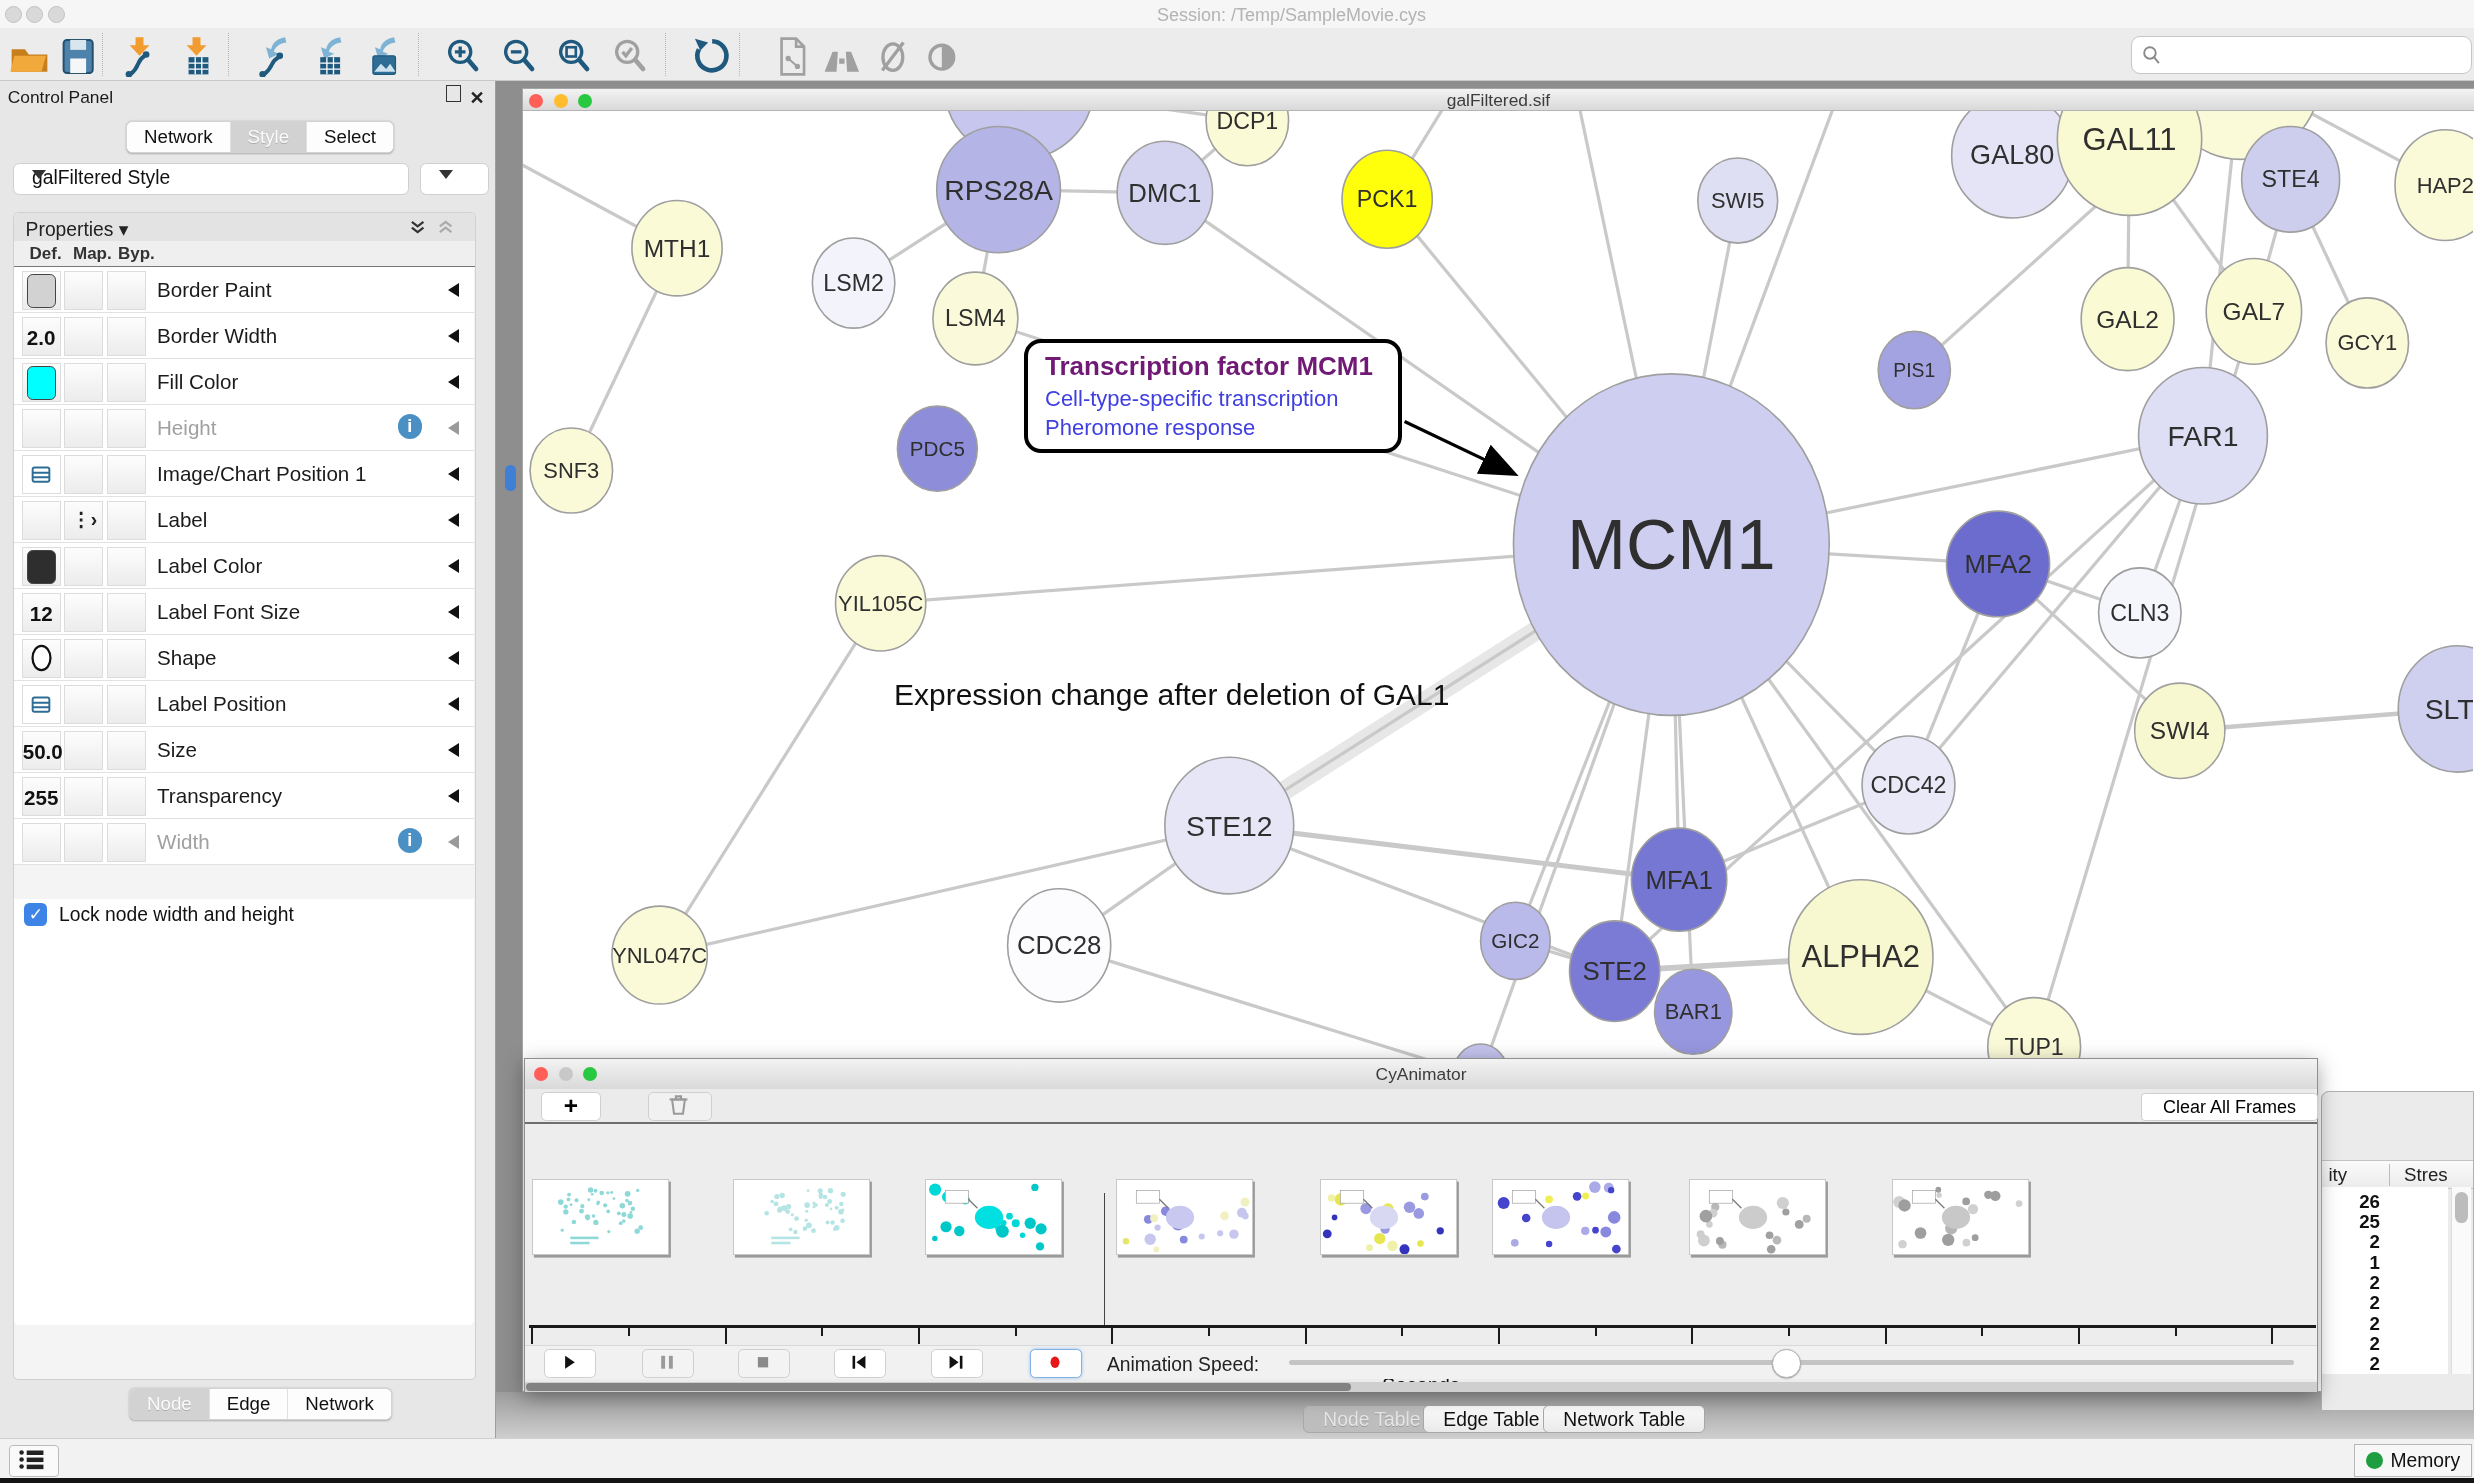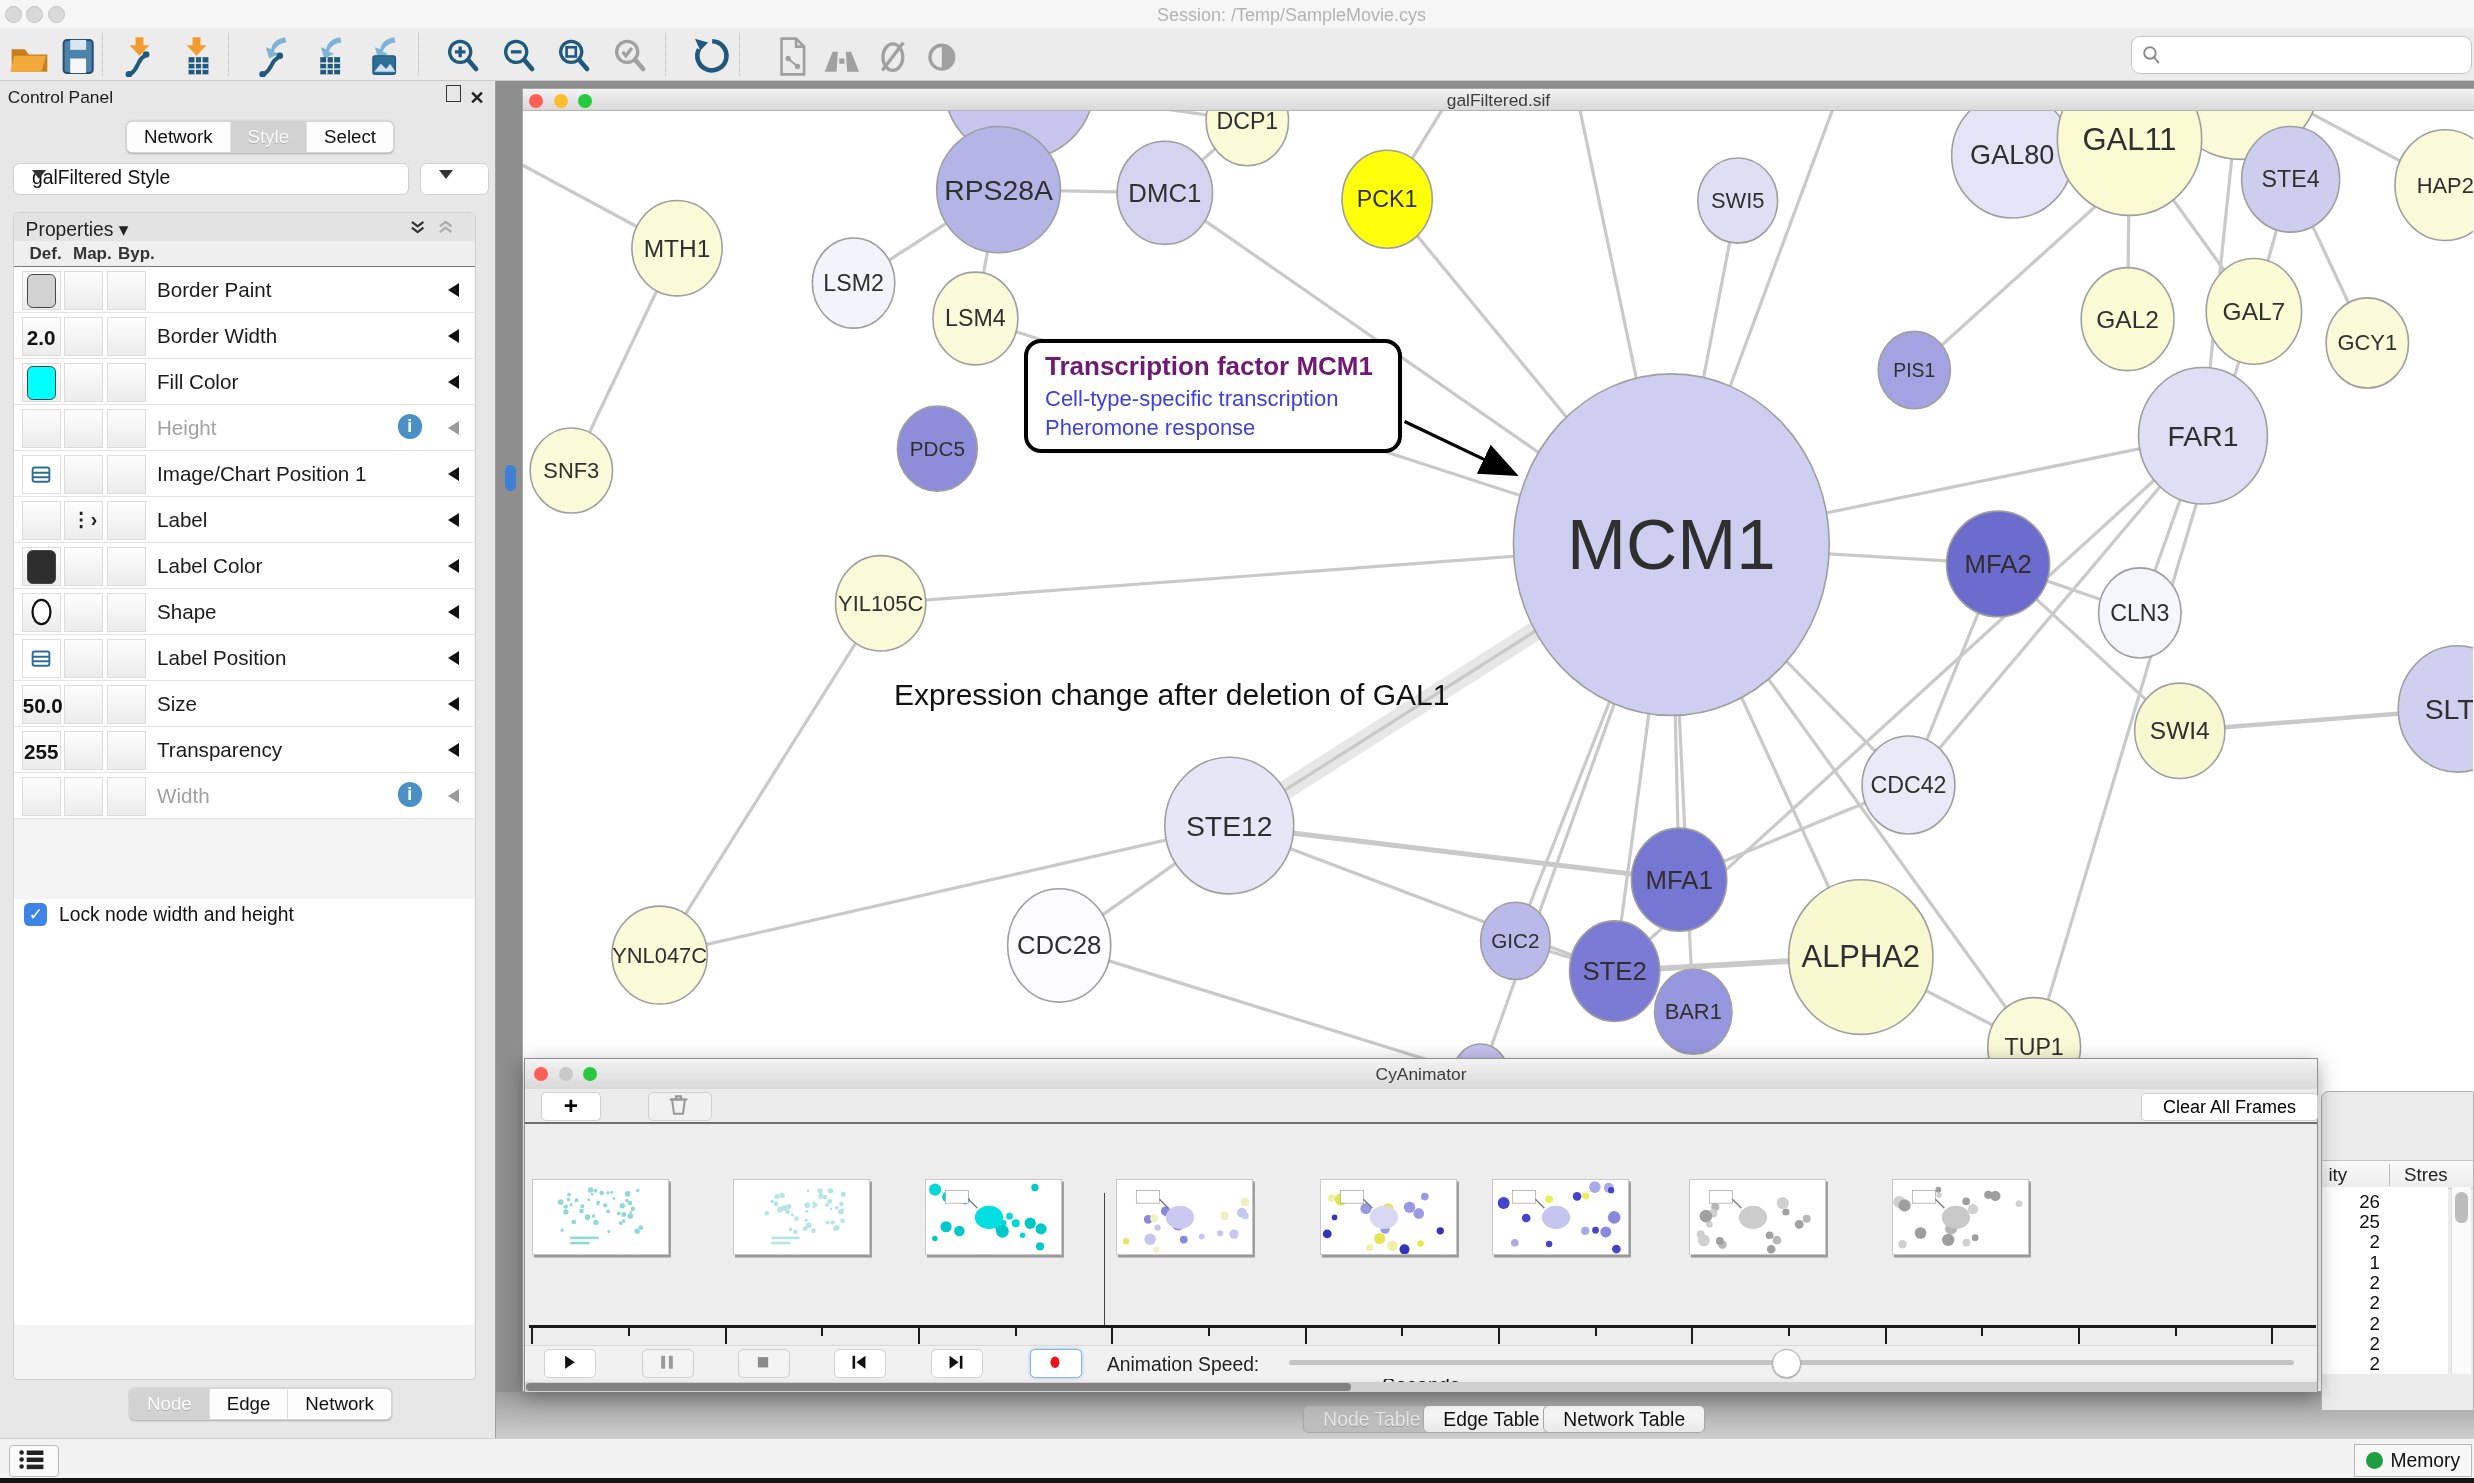--- a/index.html
+++ b/index.html
@@ -73,21 +73,21 @@
   #speedlbl{position:absolute;left:582px;top:8.4px;font-size:19.3px;color:#222;}
   #sld-track{position:absolute;left:764px;top:13.5px;width:1005px;height:5.8px;background:#c4c4c4;border-radius:3.2px;}
   #sld-knob{position:absolute;left:1247px;top:1.3px;width:27px;height:27px;background:#fff;border:0.6px solid #b3b3b3;border-radius:50%;box-shadow:0 0.6px 1.3px rgba(0,0,0,.4);}
   #cy-scroll{left:0;top:323px;width:100%;height:10.3px;background:#cfcfcf;}
   #cy-scrollthumb{position:absolute;left:1.3px;top:1.3px;width:825px;height:7.7px;background:#828282;border-radius:4.5px;}
   
   #tablepanel{left:2321px;top:1091px;width:153px;height:320px;background:#ebebeb;border:1.3px solid #b0b0b0;border-radius:7.7px 0 0 0;box-sizing:border-box;z-index:3;}
   #tp-hdr{left:0;top:68px;width:100%;height:27px;background:linear-gradient(#fafafa,#ececec);border-top:0.6px solid #c4c4c4;border-bottom:0.6px solid #c4c4c4;}
   #tp-hdr span{position:absolute;top:3.2px;font-size:18.7px;color:#222;}
   #tp-body{left:0;top:95px;width:126px;height:187px;background:#fff;}
-  .tp-val{position:absolute;width:58px;text-align:right;font-size:18.7px;color:#111;}
+  .tp-val{position:absolute;width:58px;text-align:right;font-size:18.7px;color:#111;font-weight:bold;}
   #tp-scroll{left:129px;top:95px;width:19.3px;height:187px;background:#fafafa;border-left:0.6px solid #ddd;}
   #tp-thumb{position:absolute;left:2.6px;top:5.2px;width:13px;height:31px;background:#bcbcbc;border-radius:6.4px;}
   
   #tabbar{left:0;top:1392px;width:2475px;height:46px;background:linear-gradient(#9c9c9c,#cecece);z-index:2;}
   .bigtab{position:absolute;top:13px;height:28px;border-radius:5.8px;font-size:19.3px;text-align:center;line-height:28px;padding:0 19.3px;box-sizing:border-box;}
   .bigtab.on{background:linear-gradient(#fefefe,#e9e9e9);color:#111;border:0.6px solid #a8a8a8;}
   .bigtab.off{background:#bdbdbd;color:#e6e6e6;text-shadow:0 0.6px 0.6px #999;border:0.6px solid #a8a8a8;}
   #statusbar{left:0;top:1438px;width:2475px;height:40px;background:#f2f2f2;border-top:0.6px solid #cfcfcf;z-index:7;padding-left:25px;}
   #blackstrip{left:0;top:1478px;width:2475px;height:5.2px;background:#141414;z-index:8;}
   #listbtn{left:9px;top:6.4px;width:48px;height:30px;background:#fafafa;border:1.3px solid #bbb;border-radius:3.9px;}
@@ -877,20 +877,30 @@
               <div class="swatch" style="background:#2e2e2e"></div>
             </div>
     <div class="cell" style="left:50px;"></div>
     <div class="cell" style="left:93px;"></div>
     <div class="plabel">Label Color</div>
 
     <div class="parrow"></div>
   </div>
           <div class="prow">
     <div class="cell" style="left:7.7px;">
+              <div class="defnum">12</div>
+            </div>
+    <div class="cell" style="left:50px;"></div>
+    <div class="cell" style="left:93px;"></div>
+    <div class="plabel">Label Font Size</div>
+
+    <div class="parrow"></div>
+  </div>
+          <div class="prow">
+    <div class="cell" style="left:7.7px;">
               <svg style="position:absolute;left:5.2px;top:2.6px" width="27" height="32" viewBox="0 0 42 50">
                 <ellipse cx="21" cy="25" rx="14" ry="19" fill="#fff" stroke="#111" stroke-width="3.5"></ellipse>
               </svg>
             </div>
     <div class="cell" style="left:50px;"></div>
     <div class="cell" style="left:93px;"></div>
     <div class="plabel">Shape</div>
 
     <div class="parrow"></div>
   </div>

